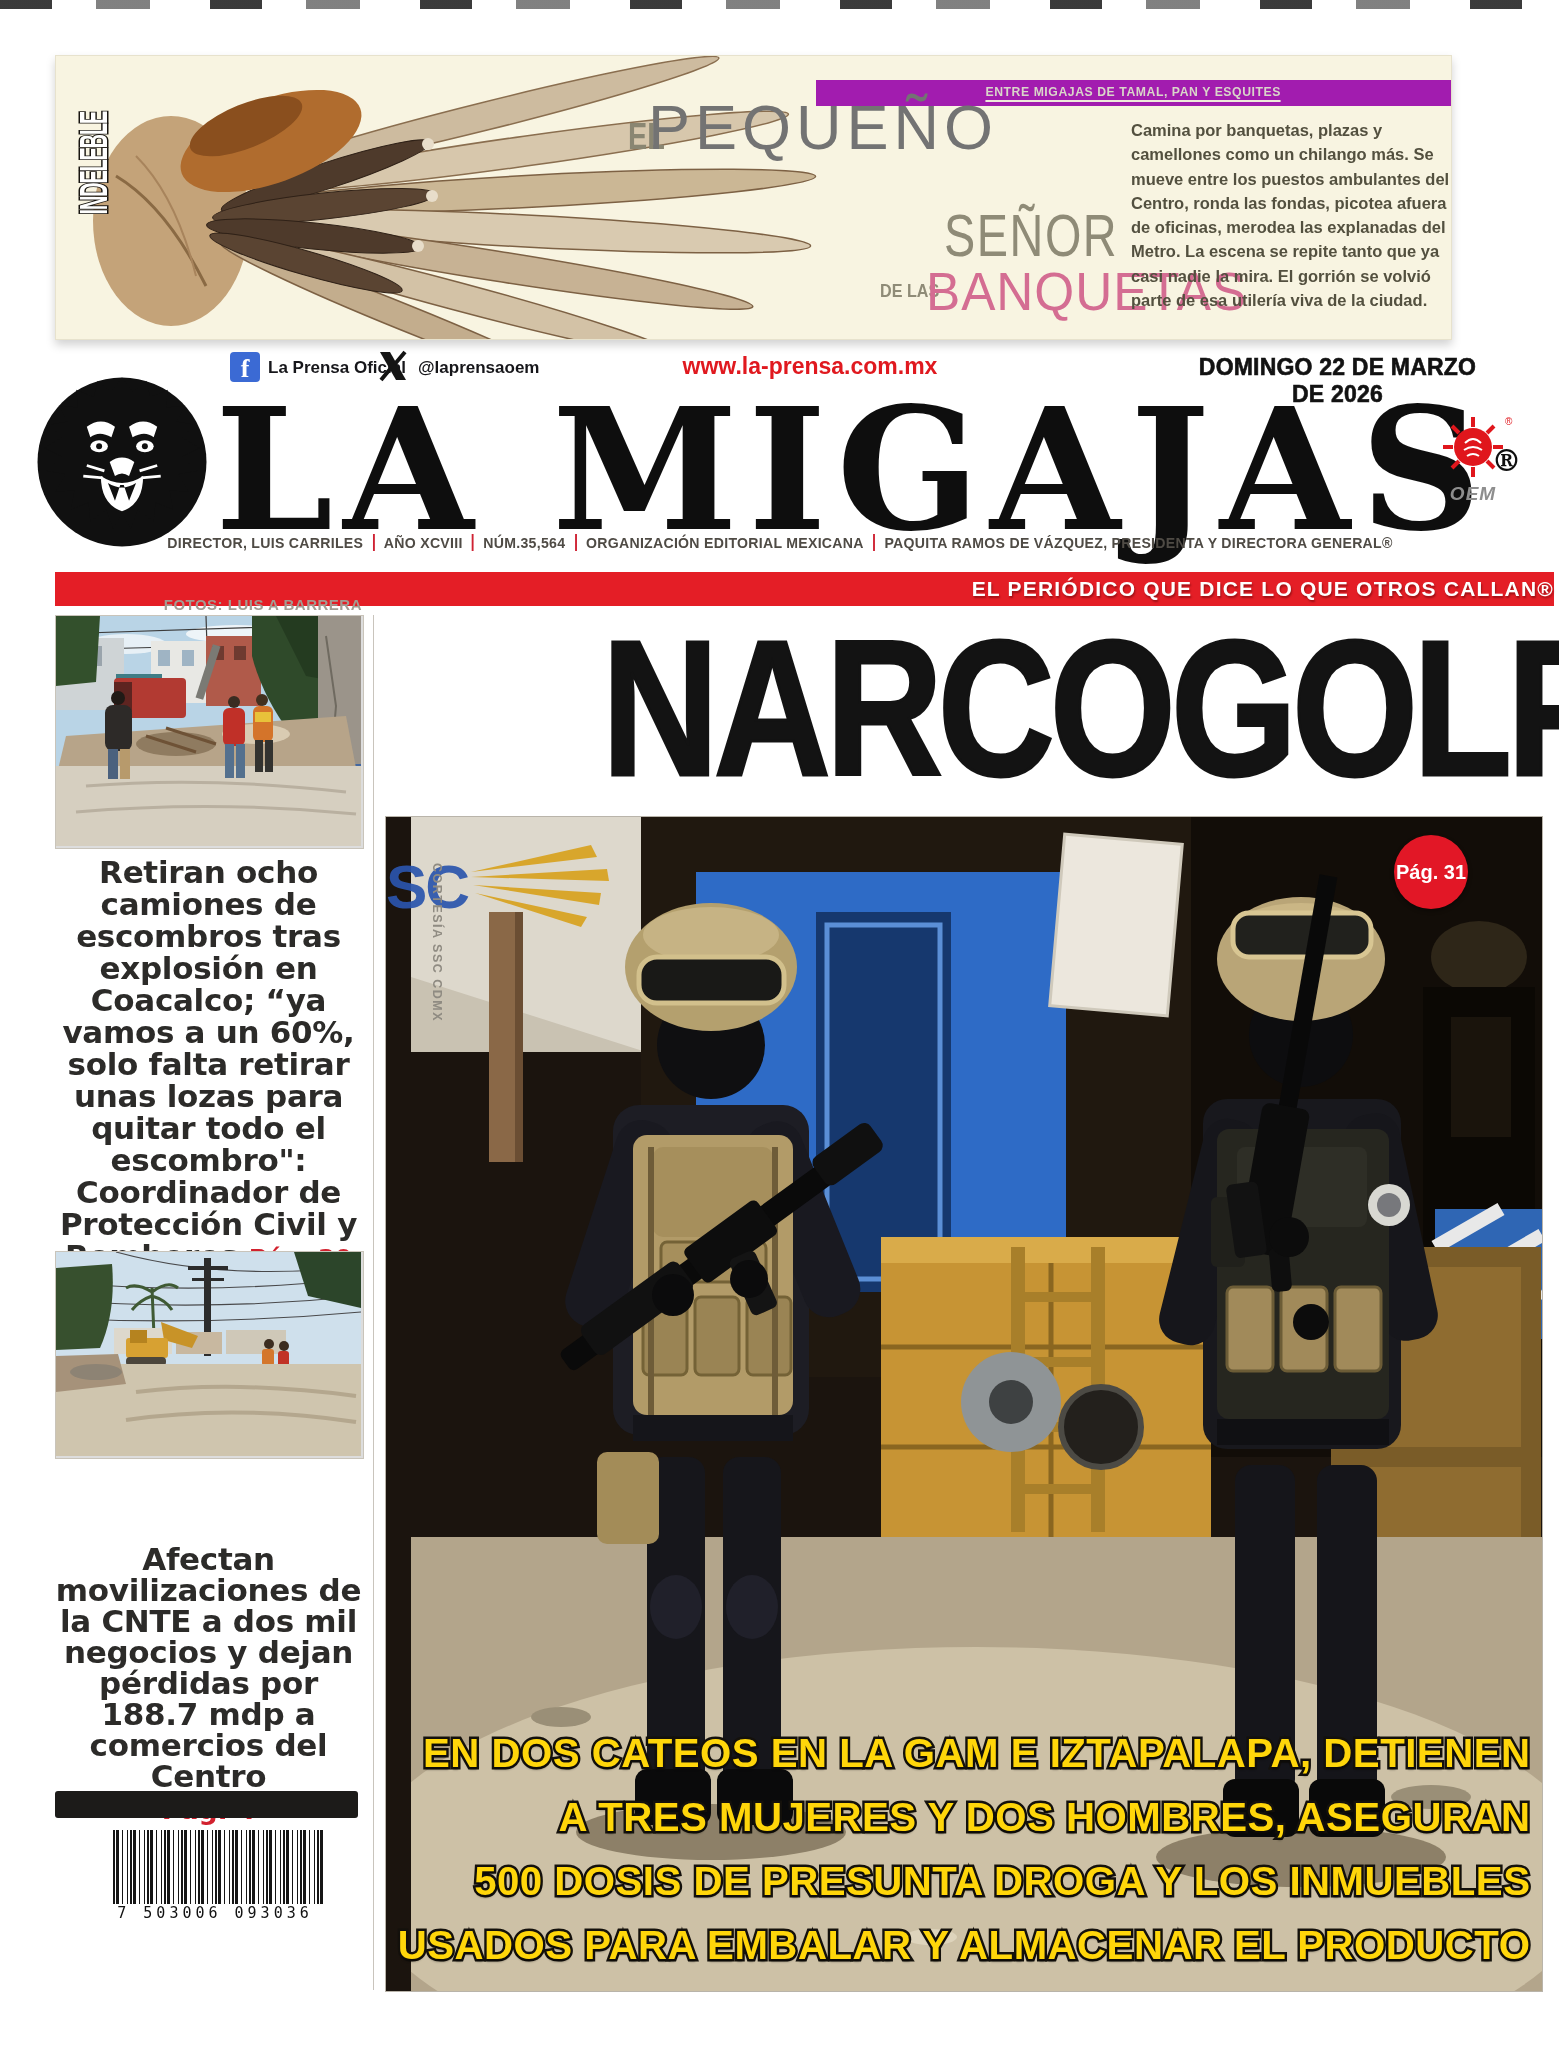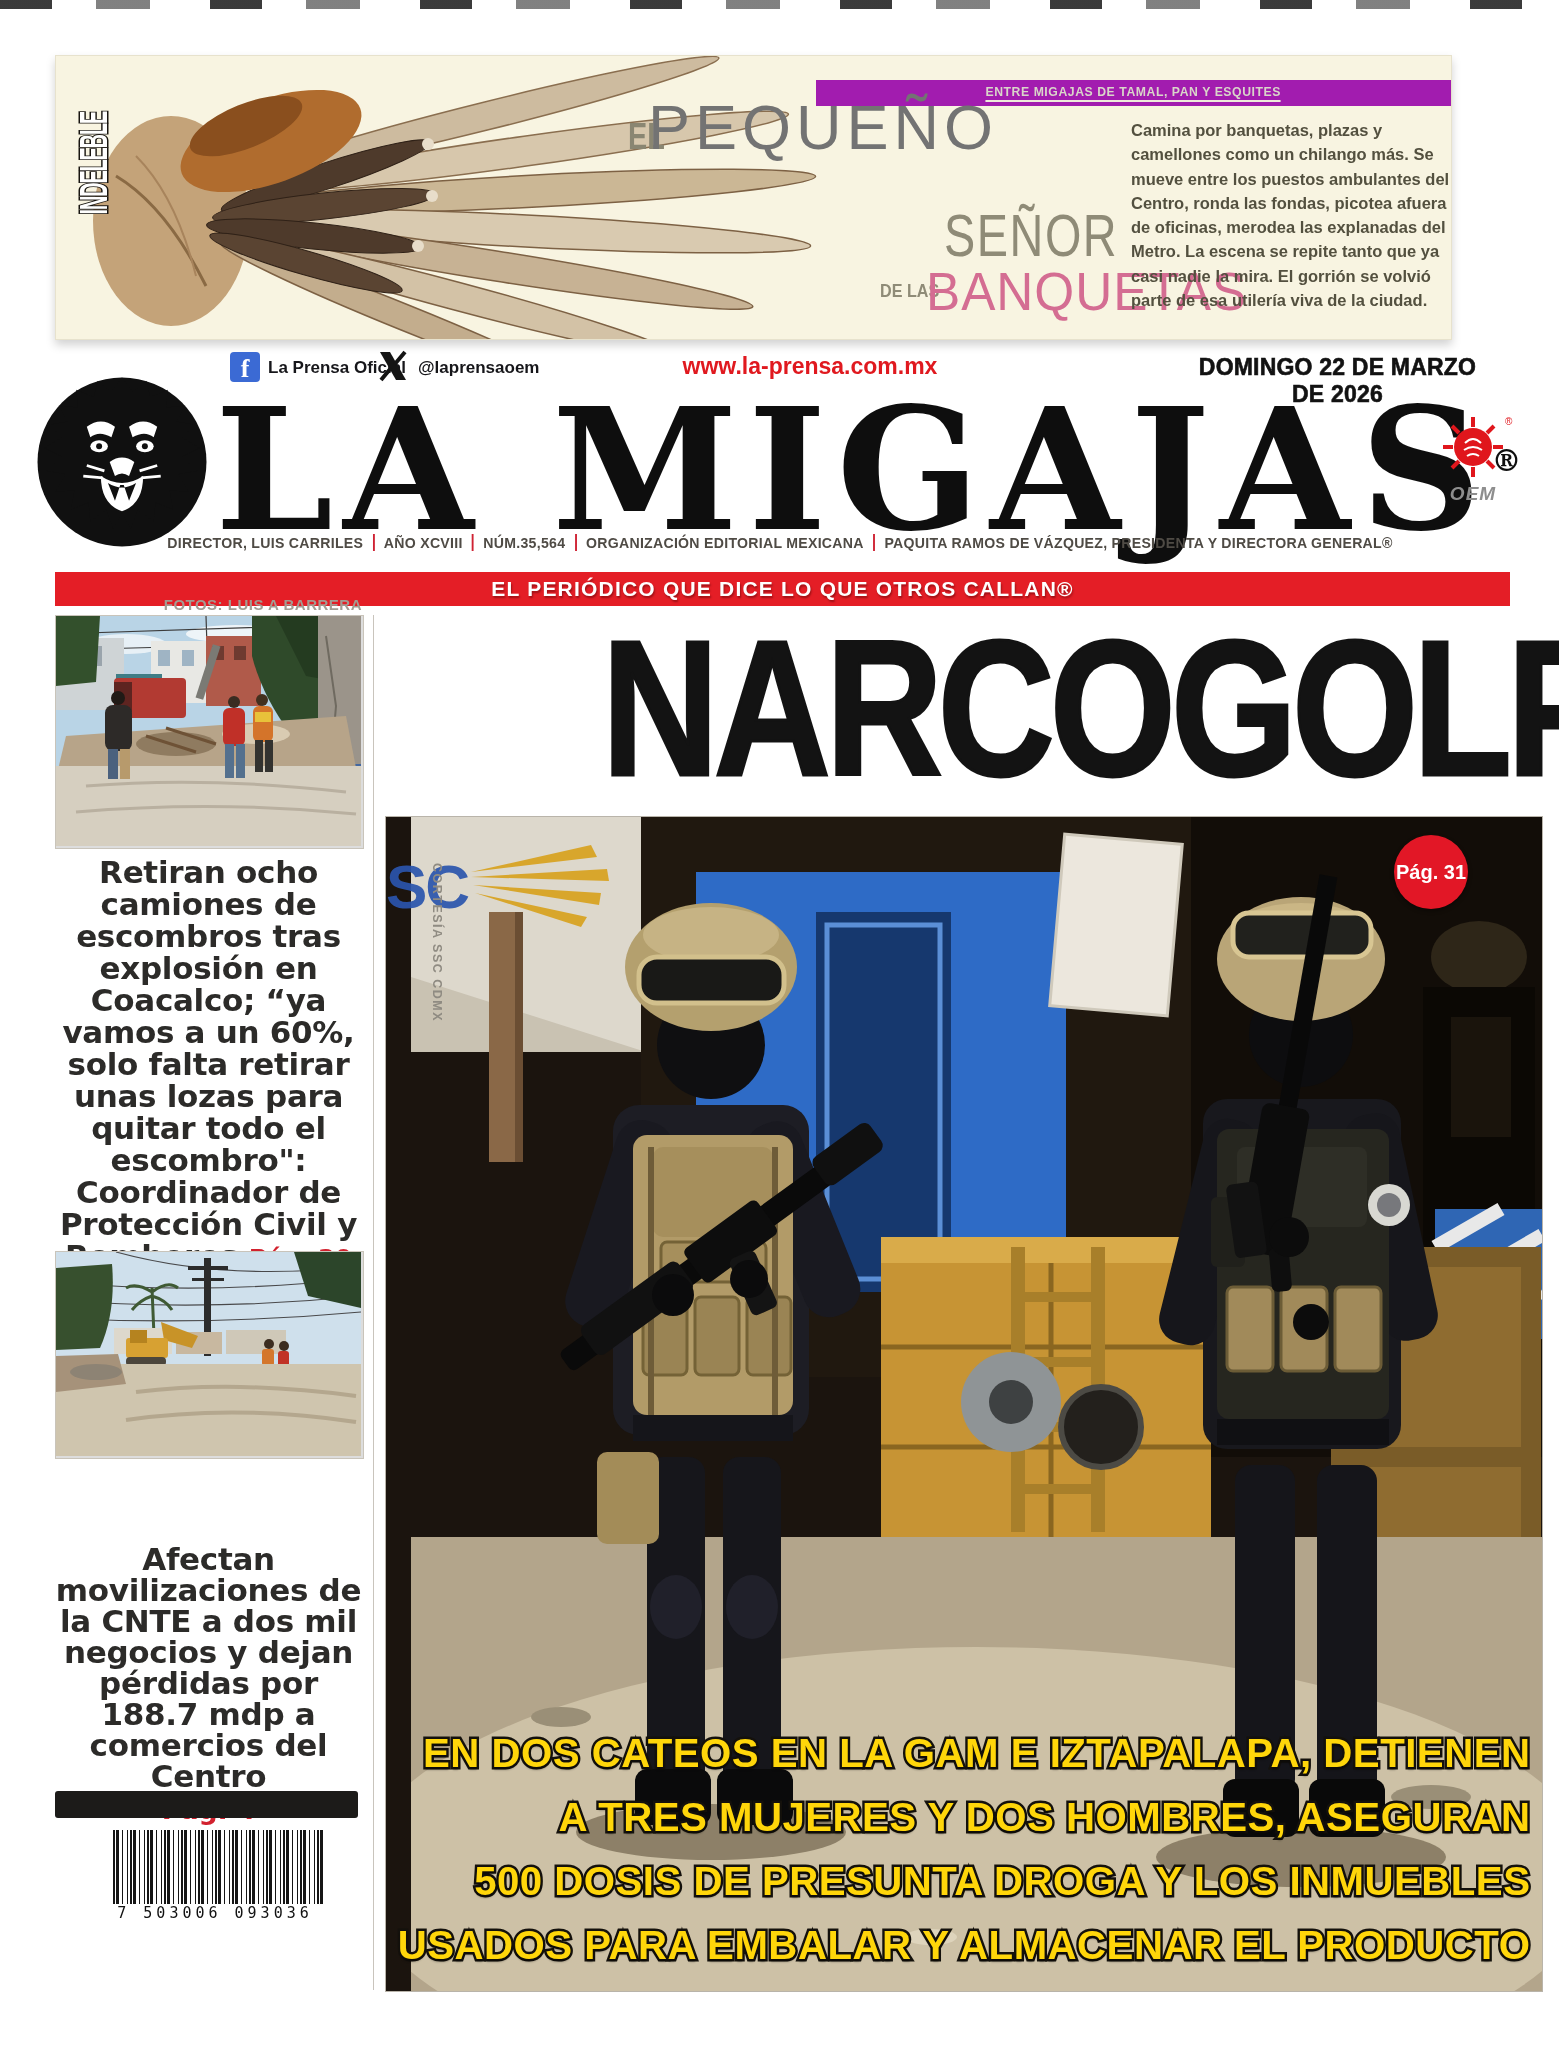--- a/index.html
+++ b/index.html
@@ -44,21 +44,21 @@
   .mast-title{left:215px;top:386px;width:1185px;font-family:"DejaVu Serif","Liberation Serif",serif;
     font-weight:bold;font-size:168px;line-height:1;letter-spacing:10px;color:#0e0e0e;white-space:nowrap;}
   .mast-title sup{font-size:30px;letter-spacing:0;vertical-align:58px;}
   .oem{left:1428px;top:413px;width:90px;height:118px;text-align:center;}
   .oem .oem-label{font-size:19px;font-weight:bold;font-style:italic;color:#8e8e8e;letter-spacing:1px;line-height:14px;}
   .director{left:80px;top:534px;width:1400px;text-align:center;font-size:15px;font-weight:bold;color:#4f4b45;
     letter-spacing:.3px;transform:scaleX(.94);transform-origin:center;white-space:nowrap;}
   .director span{padding:0 10px;border-left:2px solid #cf2233;}
   .director span:first-child{border-left:none;}
 
-  .slogan{left:55px;top:572px;width:1455px;height:34px;background:#e41e26;display:flex;align-items:center;justify-content:center;}
+  .slogan{left:55px;top:572px;width:1455px;height:34px;background:#e41e26;display:flex;align-items:center;justify-content:flex-end;padding-left:44px;}
   .slogan span{color:#ffffff;font-weight:bold;font-size:21px;letter-spacing:1.2px;text-shadow:1px 2px 2px rgba(70,0,0,.45);}
 
   
   .photo-credit{left:55px;top:596px;width:307px;text-align:right;font-size:15px;font-weight:bold;color:#a39d93;letter-spacing:.5px;}
   .photo-frame{border:1px solid #c9c4ba;background:#ddd;overflow:hidden;}
   .photo1{left:55px;top:615px;width:307px;height:232px;}
   .photo2{left:55px;top:1251px;width:307px;height:206px;}
   .story{left:55px;top:856px;width:307px;text-align:center;font-family:"DejaVu Sans",sans-serif;
     font-weight:bold;font-size:31px;line-height:32px;letter-spacing:-.3px;color:#2c2b29;}
   .story2{top:1544px;line-height:31px;}

